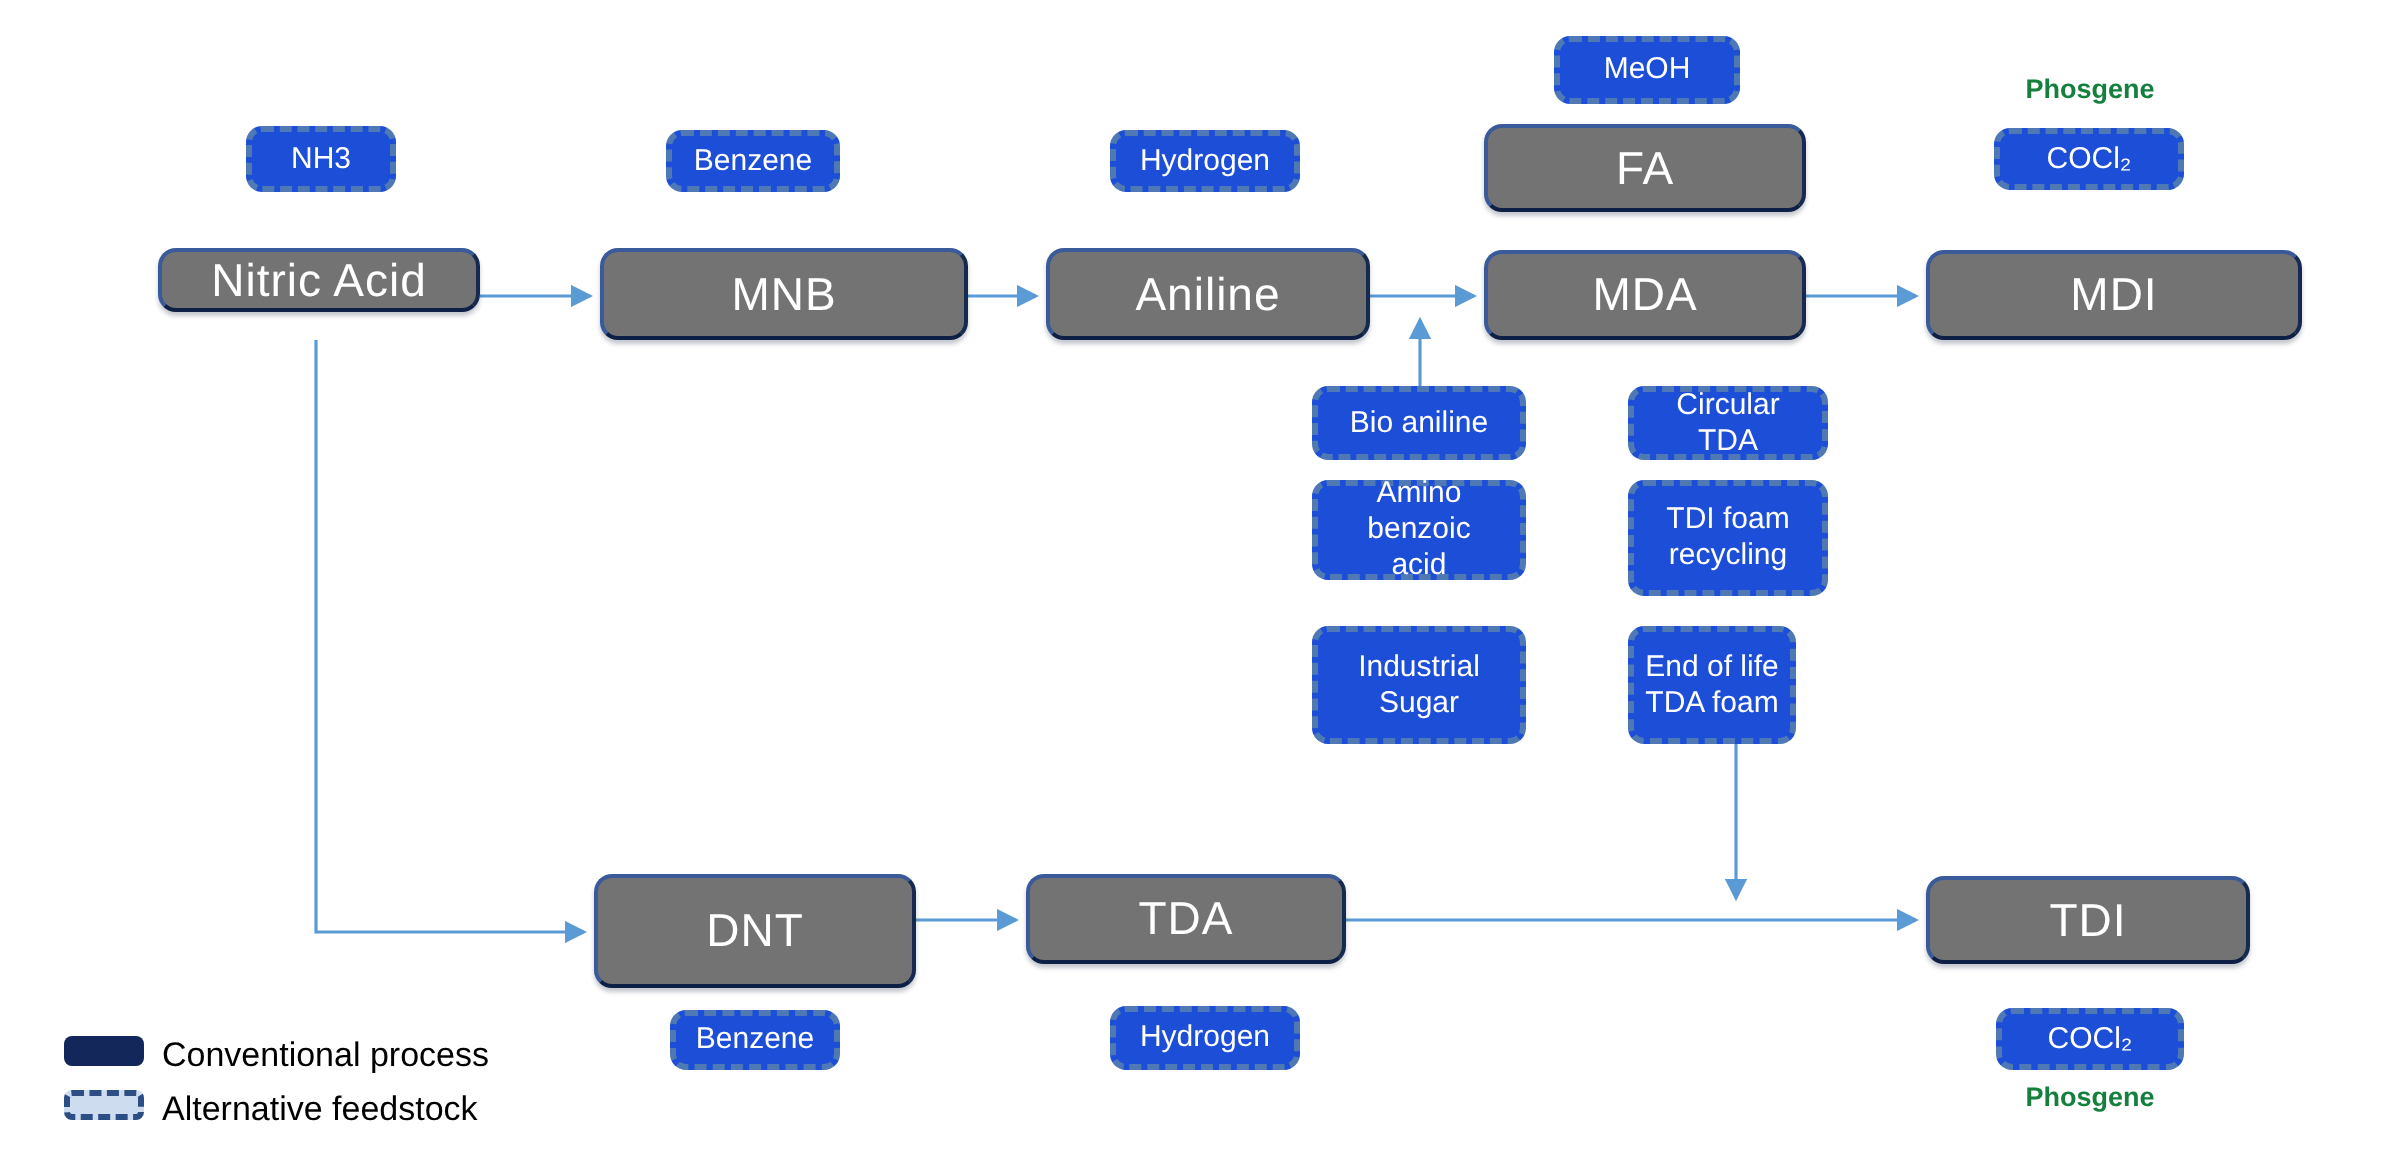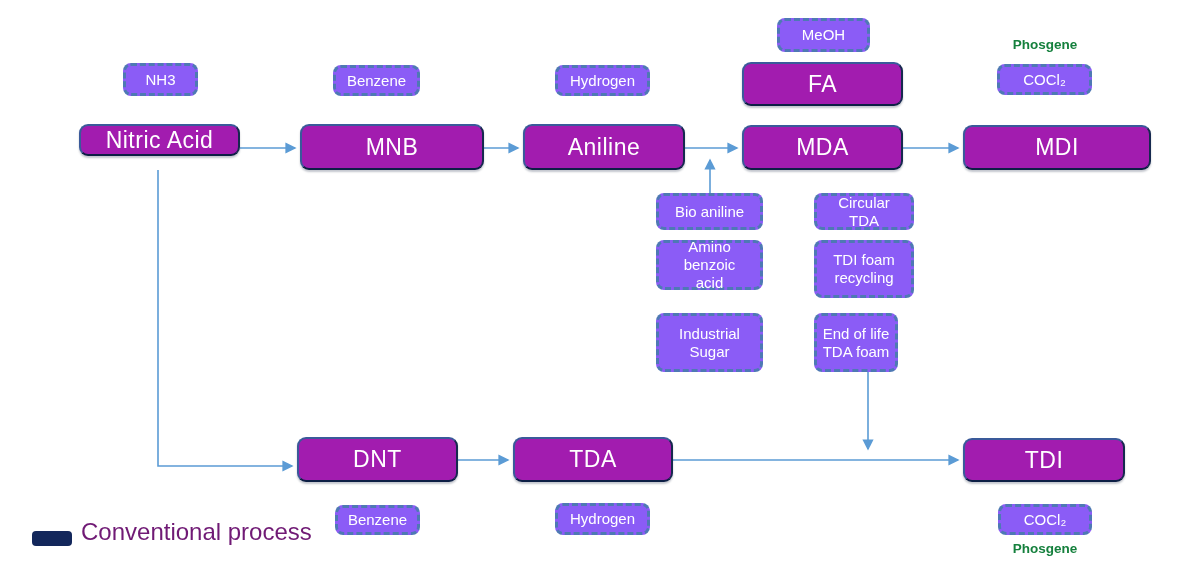--- a/index.html
+++ b/index.html
@@ -7,57 +7,57 @@
     position:relative;
     width:1200px;height:580px;
     background:#ffffff;
     font-family:"Liberation Sans","DejaVu Sans",sans-serif;
     overflow:hidden;
   }
   
   .cbox{
     position:absolute;
     box-sizing:border-box;
-    background:#a21caf;
+    background:#737373;
     border:2px solid;
     border-color:#3A5A9A #16294F #0D1F45 #3A5A9A;
     border-radius:9px;
     color:#FFFFFF;
     display:flex;align-items:center;justify-content:center;
     font-size:23px;
     letter-spacing:0.5px;
     box-shadow:0 2px 2px rgba(20,30,60,0.25);
   }
   
   .fbox{
     position:absolute;
     box-sizing:border-box;
-    background:#8b5cf6;
+    background:#1d4ed8;
     border:3px dashed #4E79B4;
     border-radius:8px;
     color:#FFFFFF;
     display:flex;align-items:center;justify-content:center;
     text-align:center;
     font-size:15px;
     line-height:1.18;
     white-space:pre-line;
   }
   .plabel{
     position:absolute;
     color:#15803d;
     font-size:13.5px;
     font-weight:600;
     text-align:center;
   }
   #arrows{position:absolute;left:0;top:0;pointer-events:none;}
   
   .legend-row{
     position:absolute;
-    display:flex;align-items:flex-end;gap:9px;
-    color:#701a75;font-size:24px;
+    display:flex;align-items:flex-start;gap:9px;
+    color:#000000;font-size:17px;
   }
   .swatch{width:40px;height:15px;box-sizing:border-box;flex:0 0 auto;}
   .swatch-dark{background:#13275B;border-radius:4px;}
   .swatch-dashed{background:#CDDCEF;border:3px dashed #2D4D85;border-radius:4px;}
 </style>
 </head>
 <body>
 
 <div id="canvas">
 
@@ -101,27 +101,31 @@
 acid</div>
   <div class="fbox" style="left:656px;top:313px;width:107px;height:59px">Industrial
 Sugar</div>
   <div class="fbox" style="left:814px;top:193px;width:100px;height:37px">Circular
 TDA</div>
   <div class="fbox" style="left:814px;top:240px;width:100px;height:58px">TDI foam
 recycling</div>
   <div class="fbox" style="left:814px;top:313px;width:84px;height:59px">End of life
 TDA foam</div>
 
-  <div class="cbox" style="left:297px;top:437px;width:161px;height:45px">DNT</div>
+  <div class="cbox" style="left:297px;top:437px;width:161px;height:57px">DNT</div>
   <div class="cbox" style="left:513px;top:437px;width:160px;height:45px">TDA</div>
   <div class="cbox" style="left:963px;top:438px;width:162px;height:44px">TDI</div>
 
   <div class="fbox" style="left:335px;top:505px;width:85px;height:30px">Benzene</div>
   <div class="fbox" style="left:555px;top:503px;width:95px;height:32px">Hydrogen</div>
   <div class="fbox" style="left:998px;top:504px;width:94px;height:31px">COCl₂</div>
   <div class="plabel" style="left:995px;top:541px;width:100px">Phosgene</div>
 
   <div class="legend-row" style="left:32px;top:518px">
     <span class="swatch swatch-dark"></span>
     <span>Conventional process</span>
   </div>
+  <div class="legend-row" style="left:32px;top:545px">
+    <span class="swatch swatch-dashed"></span>
+    <span>Alternative feedstock</span>
+  </div>
 
 </div>
 
 </body></html>

